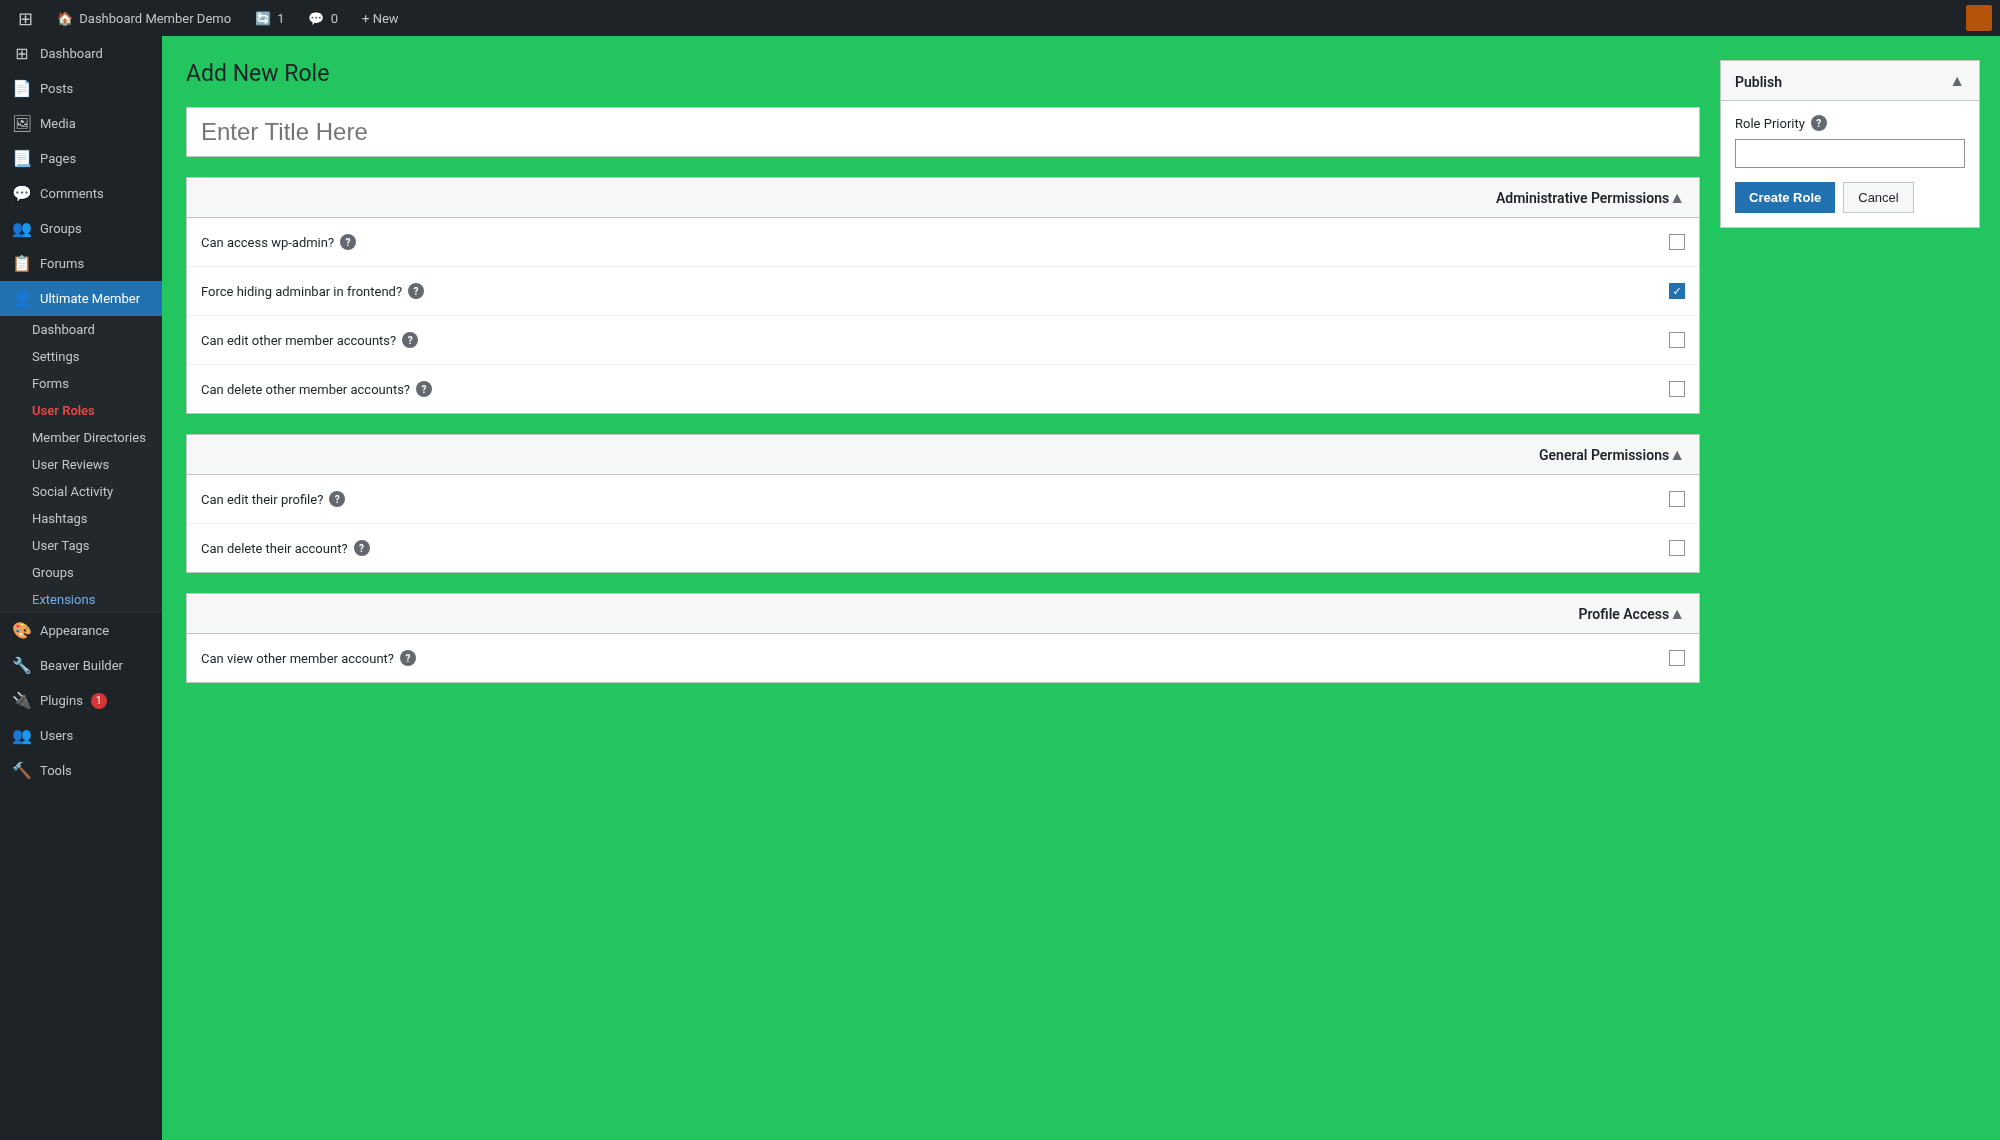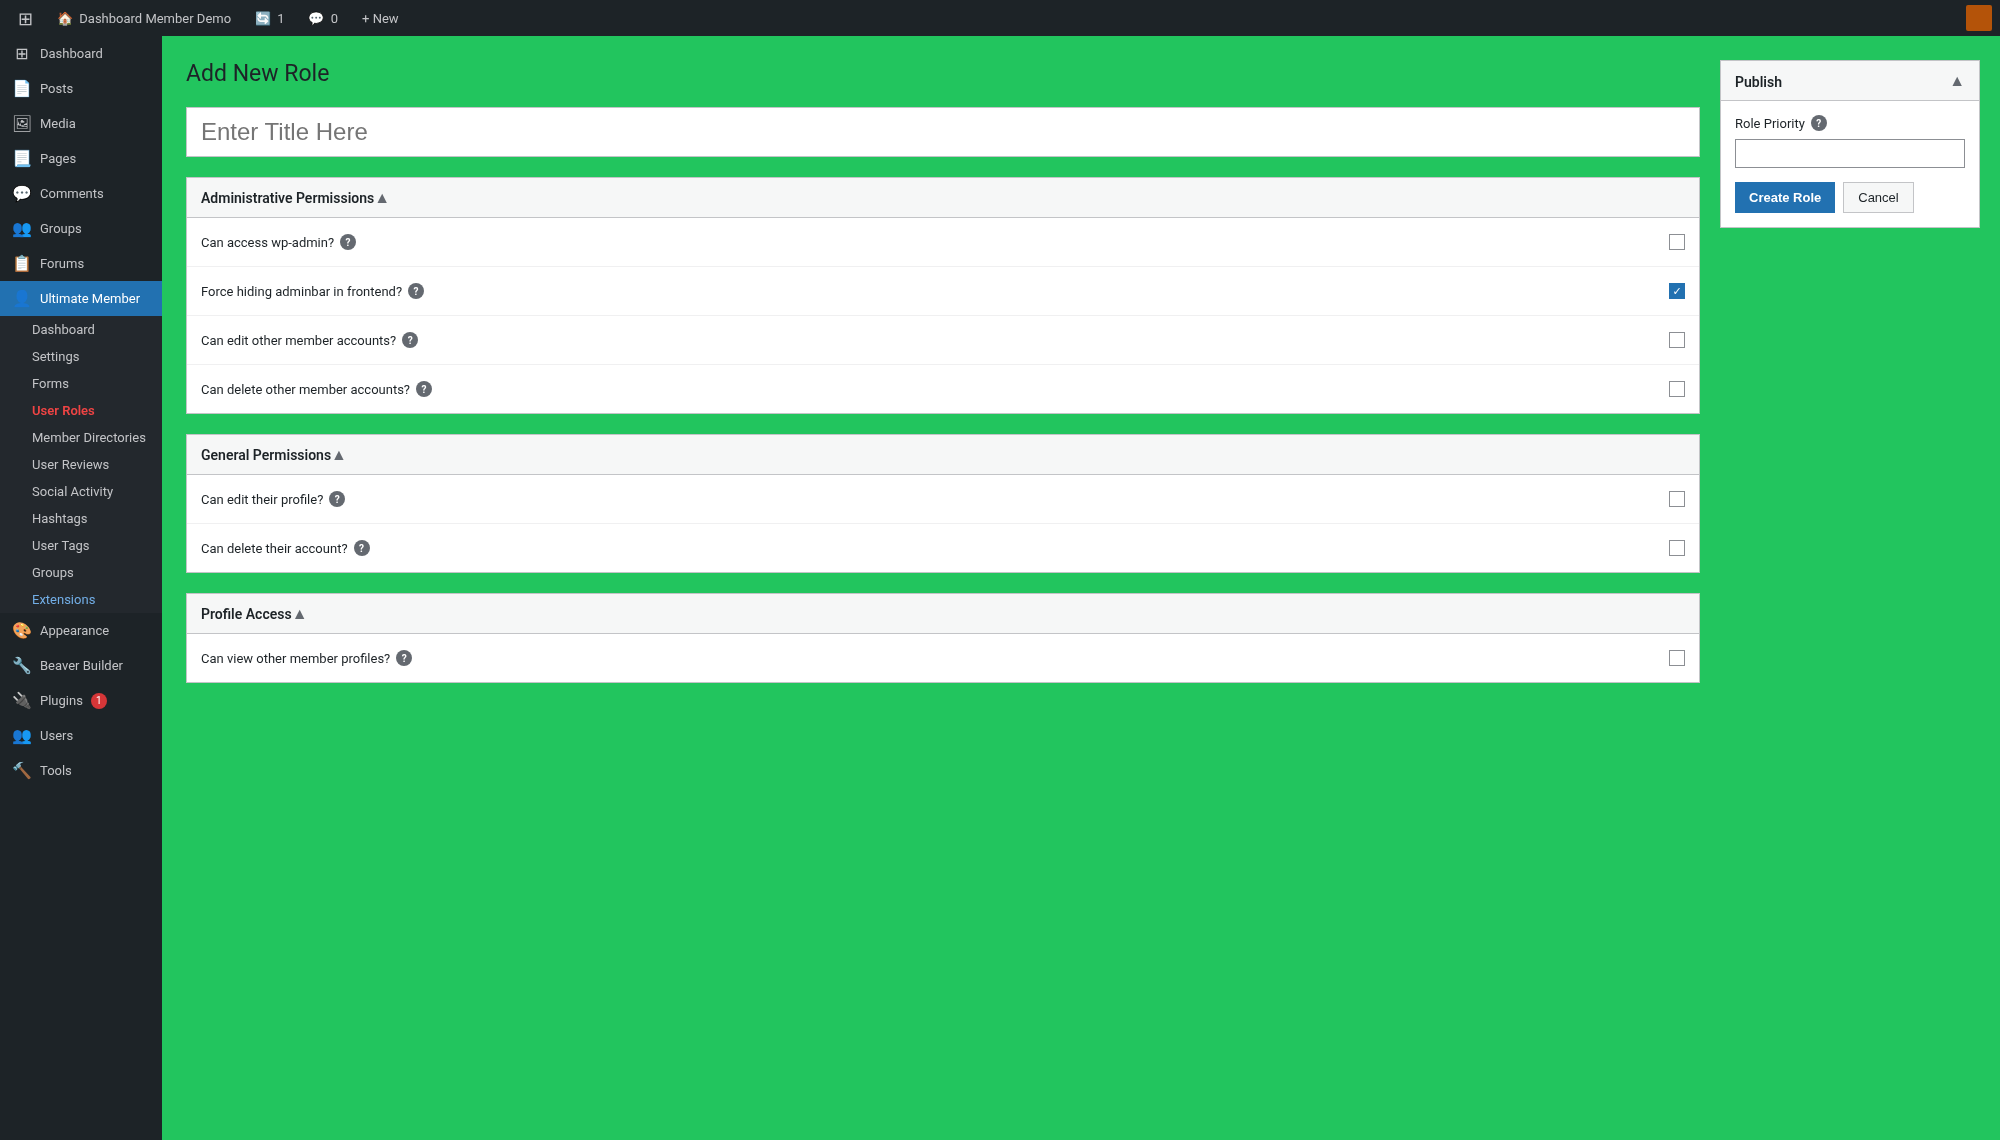--- a/index.html
+++ b/index.html
@@ -114,21 +114,21 @@
 
     
     .metabox {
       background: #fff;
       border: 1px solid #c3c4c7;
       margin-bottom: 20px;
     }
     .metabox-header {
       display: flex;
       align-items: center;
-      justify-content: flex-start;
+      justify-content: flex-end;
       padding: 10px 14px;
       border-bottom: 1px solid #c3c4c7;
       background: #f6f7f7;
       cursor: pointer;
     }
     .metabox-title {
       font-size: 14px;
       font-weight: 600;
       color: #1d2327;
     }
@@ -442,21 +442,21 @@
 
       
       <div class="metabox">
         <div class="metabox-header">
           <span class="metabox-title">Profile Access</span>
           <span class="metabox-toggle">▲</span>
         </div>
         <div class="metabox-body">
           <div class="permission-row">
             <span class="permission-label">
-              <span>Can view other member profiles?</span>
+              <span>Can view other member account?</span>
               <span class="help-icon">?</span>
             </span>
             <div class="permission-check"></div>
           </div>
         </div>
       </div>
     </div>
 
     <div class="publish-box">
       <div class="publish-metabox">

